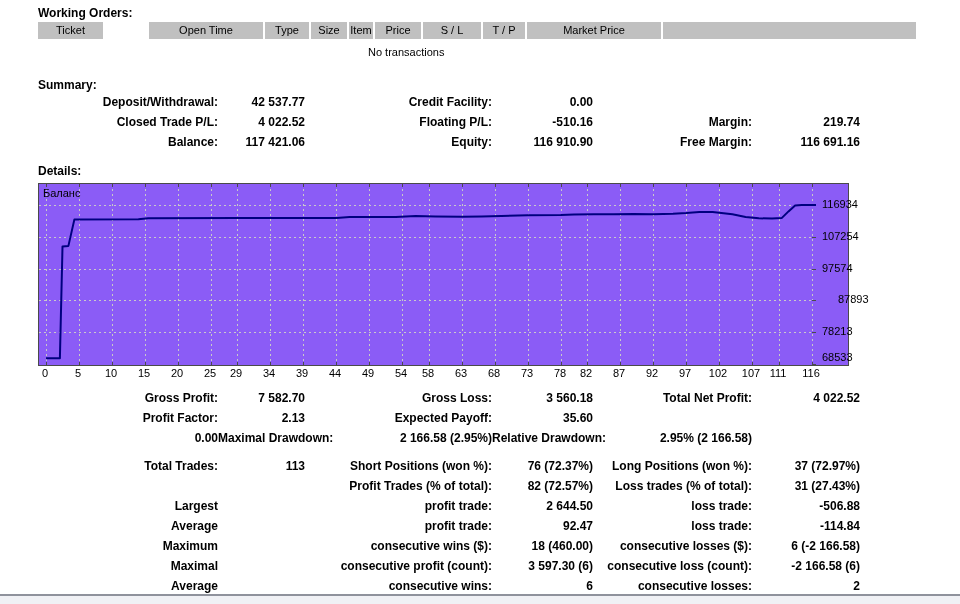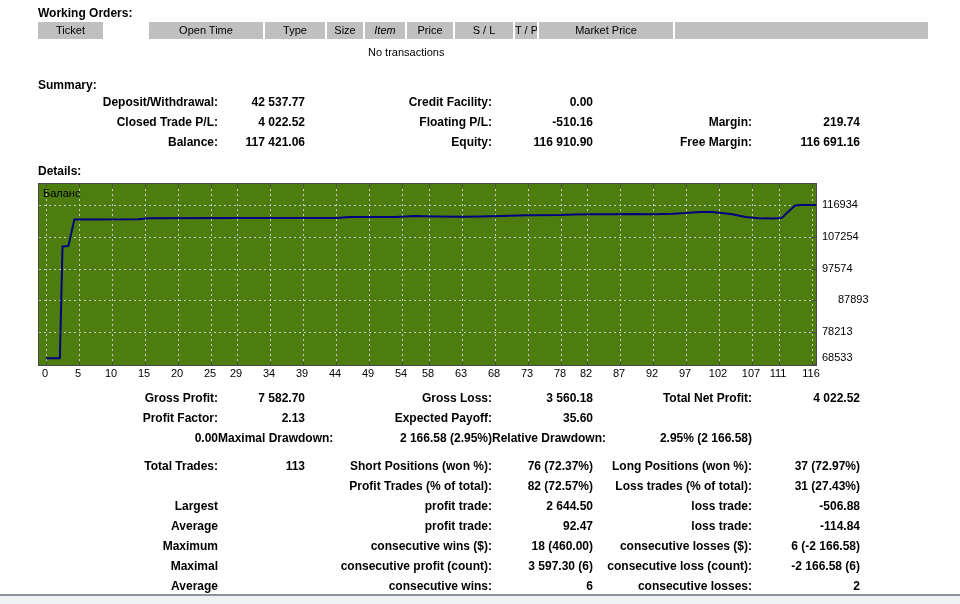--- a/index.html
+++ b/index.html
@@ -16,41 +16,41 @@
     font-size:11px; text-align:center; white-space:nowrap; overflow:hidden;
   }
   .grid6 {
     display:grid;
     grid-template-columns:180px 87px 187px 101px 159px 108px;
   }
   .grid6 > div {
     font-size:12px; font-weight:bold; text-align:right;
     height:20px; line-height:20px; white-space:nowrap;
   }
-  #chart { width:777px; height:181px; border:1px solid #4a4a4a; background:#4d7c0f; }
+  #chart { width:777px; height:181px; border:1px solid #4a4a4a; background:#8b5cf6;padding-left:32px; }
   #chart svg { position:absolute; left:0; top:0; }
   .chart-series-label { font-size:11px; }
   .axis-label { position:absolute; font-size:11px; white-space:nowrap; }
   .x-axis-label { width:30px; text-align:center; }
   #scrollbar { box-sizing:border-box; }
 </style>
 </head>
 <body>
 
 <div class="abs title" style="left:38px; top:6px;">Working Orders:</div>
 
 <div class="abs" id="wo-header" style="left:38px; top:22px;">
     <div class="hdr-cell" style="width: 65px; background: rgb(192, 192, 192);">Ticket</div>
     <div class="hdr-cell" style="width: 114px; background: rgb(192, 192, 192); margin-left: 44px;">Open Time</div>
-    <div class="hdr-cell" style="width: 60px; background: rgb(192, 192, 192);">Type</div>
+    <div class="hdr-cell" style="width: 44px; background: rgb(192, 192, 192);">Type</div>
     <div class="hdr-cell" style="width: 36px; background: rgb(192, 192, 192);">Size</div>
-    <div class="hdr-cell" style="width: 40px; background: rgb(192, 192, 192); font-style: italic;">Item</div>
+    <div class="hdr-cell" style="width: 24px; background: rgb(192, 192, 192);">Item</div>
     <div class="hdr-cell" style="width: 46px; background: rgb(192, 192, 192);">Price</div>
     <div class="hdr-cell" style="width: 58px; background: rgb(192, 192, 192);">S / L</div>
-    <div class="hdr-cell" style="width: 22px; background: rgb(192, 192, 192);">T / P</div>
+    <div class="hdr-cell" style="width: 42px; background: rgb(192, 192, 192);">T / P</div>
     <div class="hdr-cell" style="width: 134px; background: rgb(192, 192, 192);">Market Price</div>
     <div class="hdr-cell" style="width: 253px; background: rgb(192, 192, 192);"></div>
   </div>
 
 <div class="abs" style="left:368px; top:46px; font-size:11px;">No transactions</div>
 
 <div class="abs title" style="left:38px; top:78px;">Summary:</div>
 
 <div class="abs grid6" id="summary-grid" style="left:38px; top:92px;">
     <div>Deposit/Withdrawal:</div>

